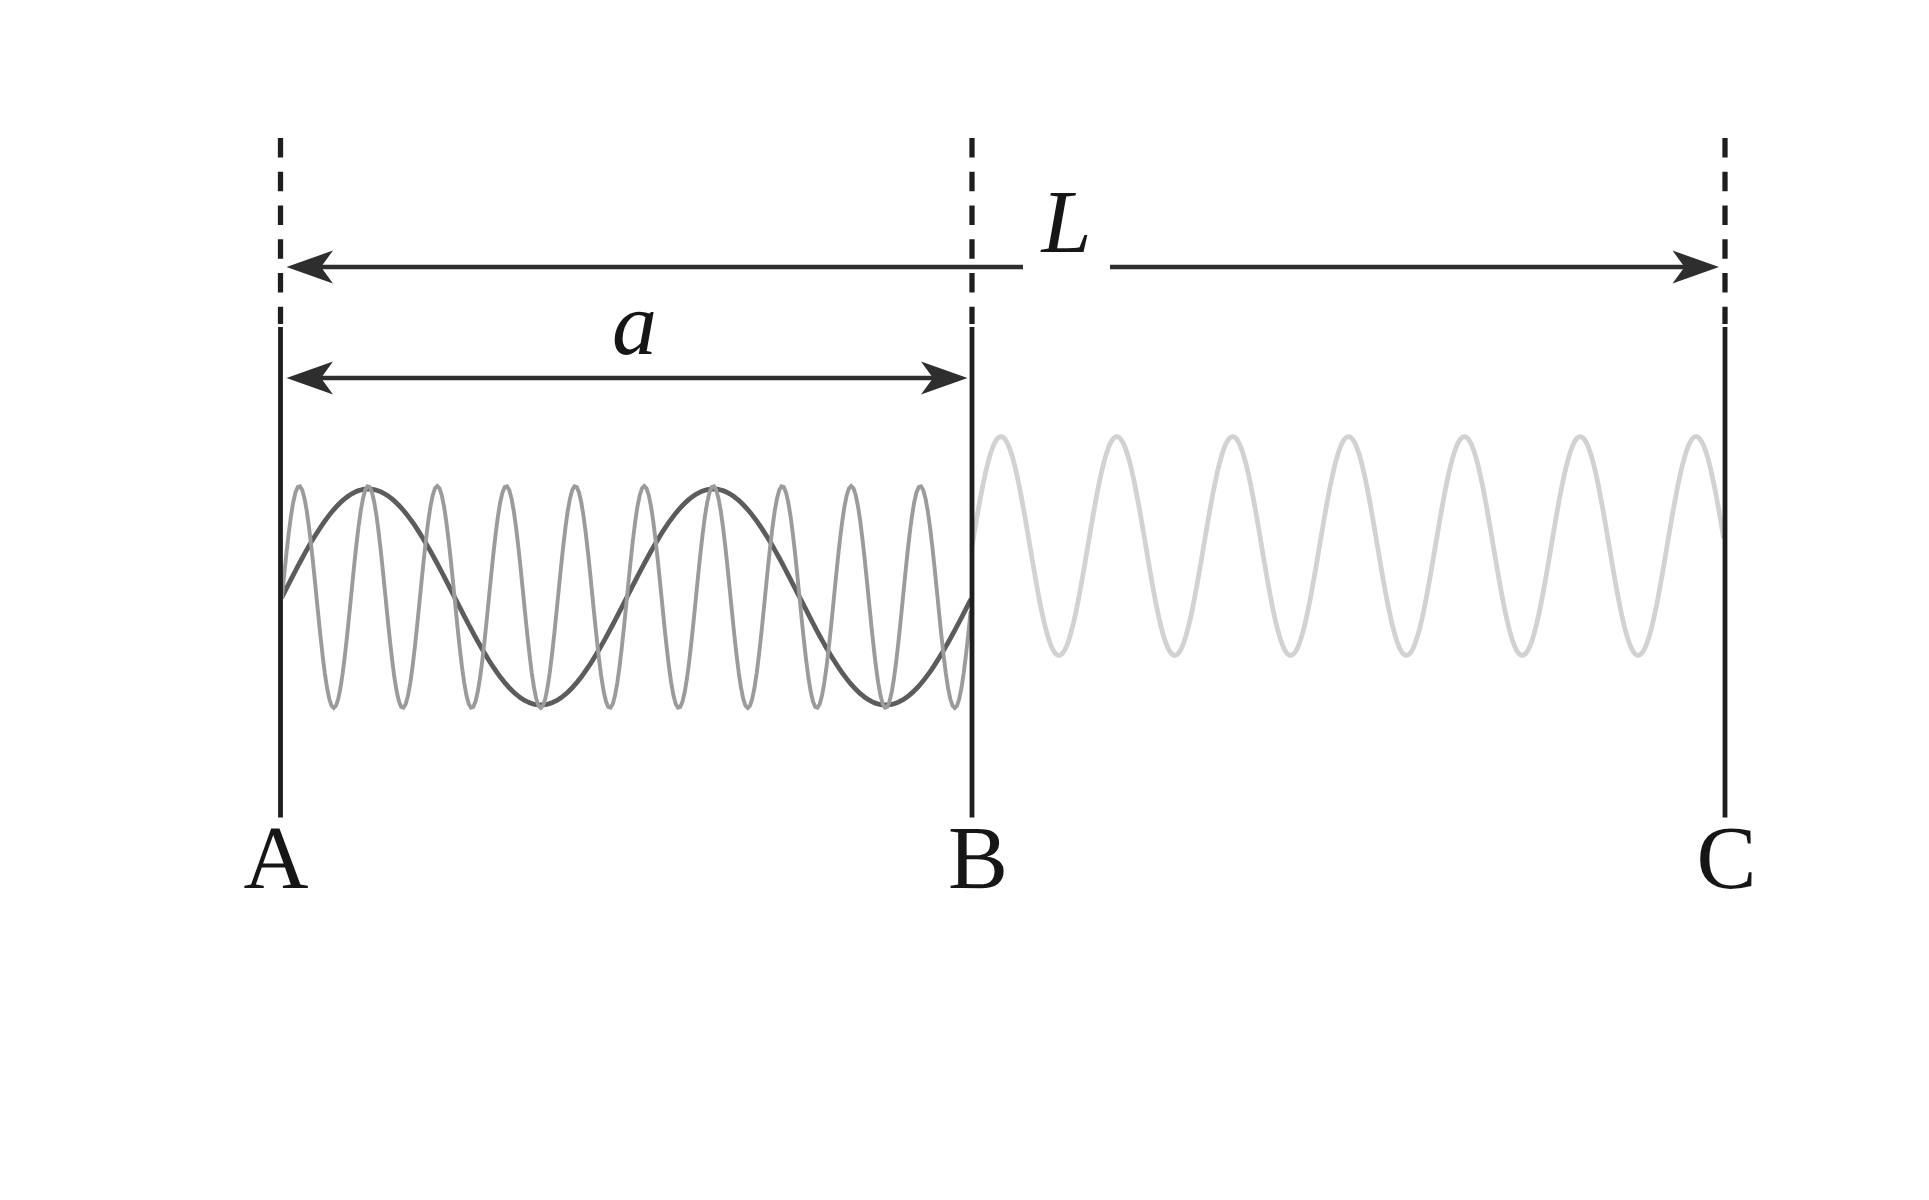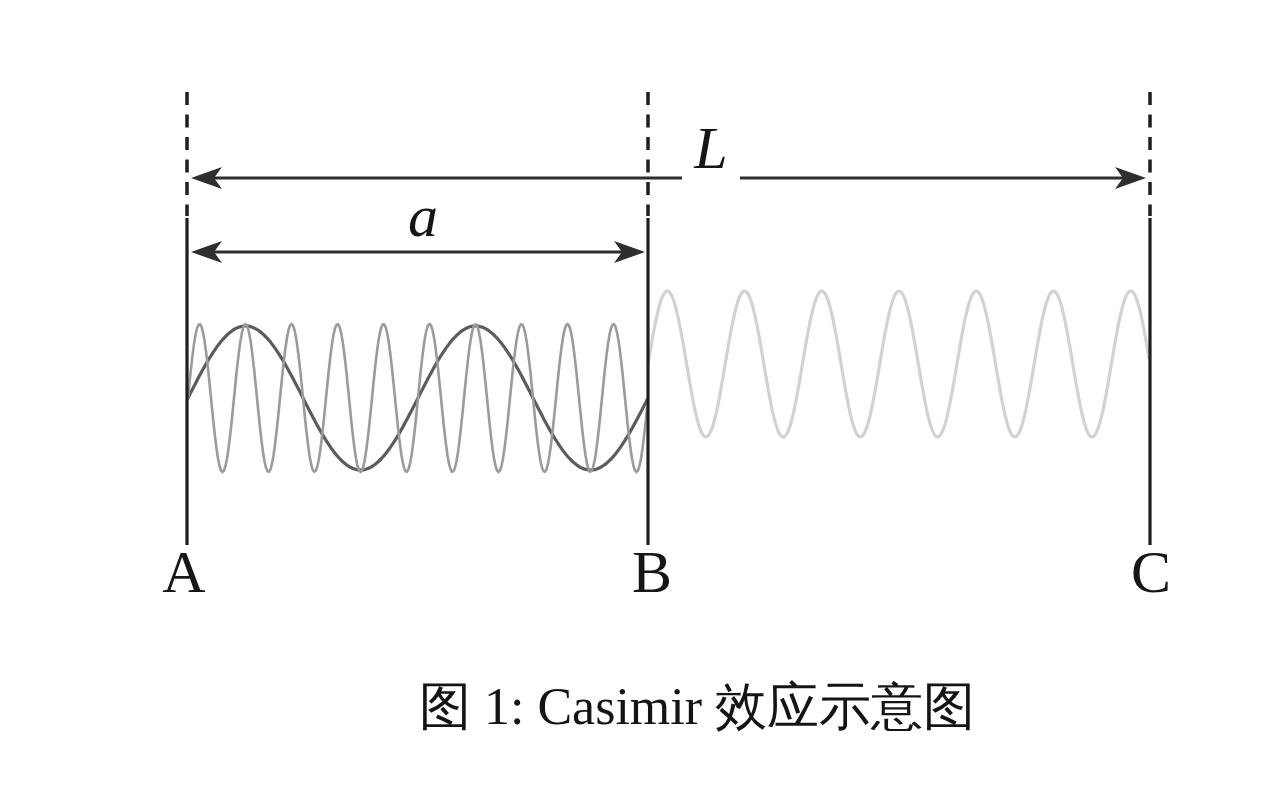--- a/index.html
+++ b/index.html
@@ -80,14 +80,13 @@
   <div class="dim-label" id="label-L">L</div>
 
   <div class="dim-label" id="label-a">a</div>
 
   <div class="plate-label" id="label-A">A</div>
 
   <div class="plate-label" id="label-B">B</div>
 
   <div class="plate-label" id="label-C">C</div>
 
-  <div class="caption">图 1: Casimir 效应示意图</div>
 </div>
 
 </body></html>

